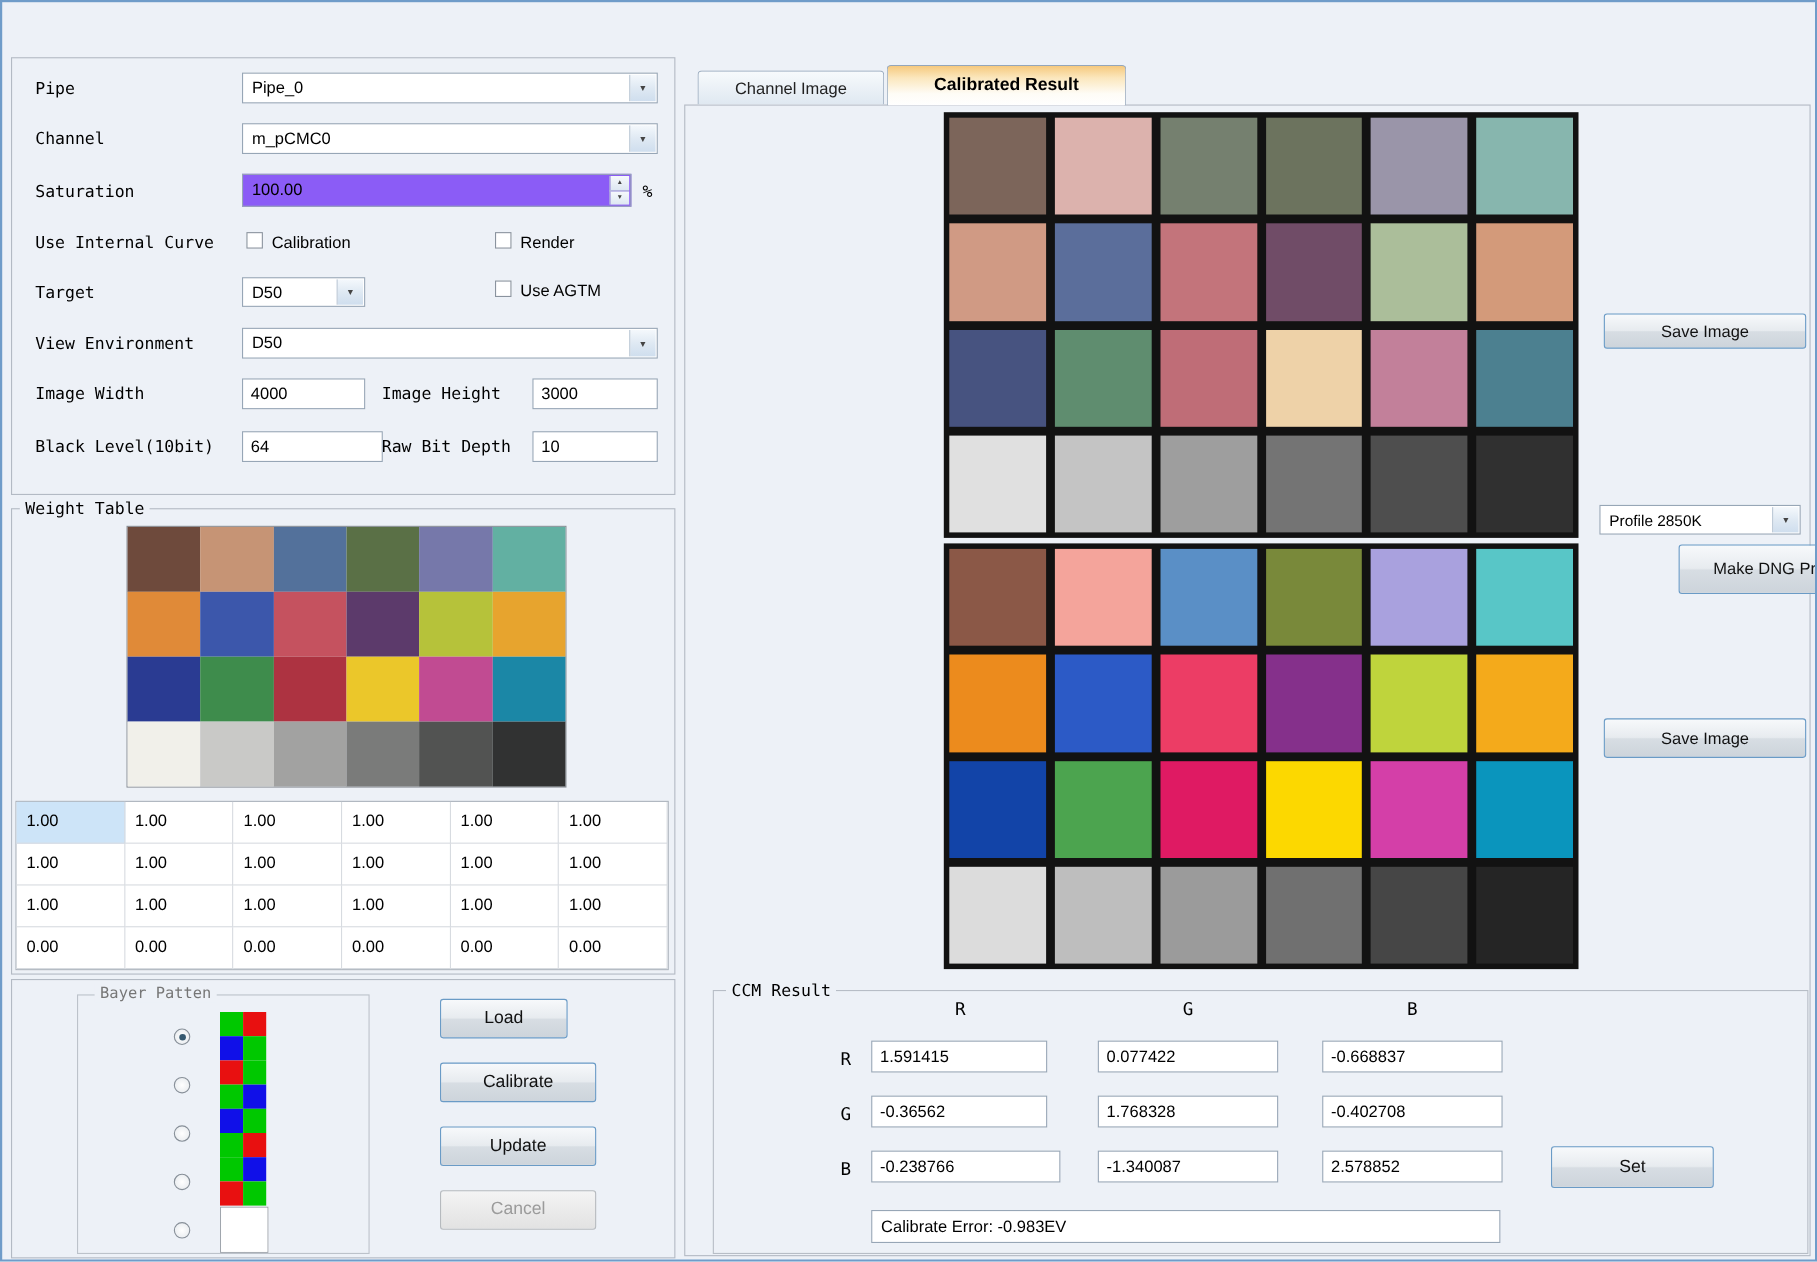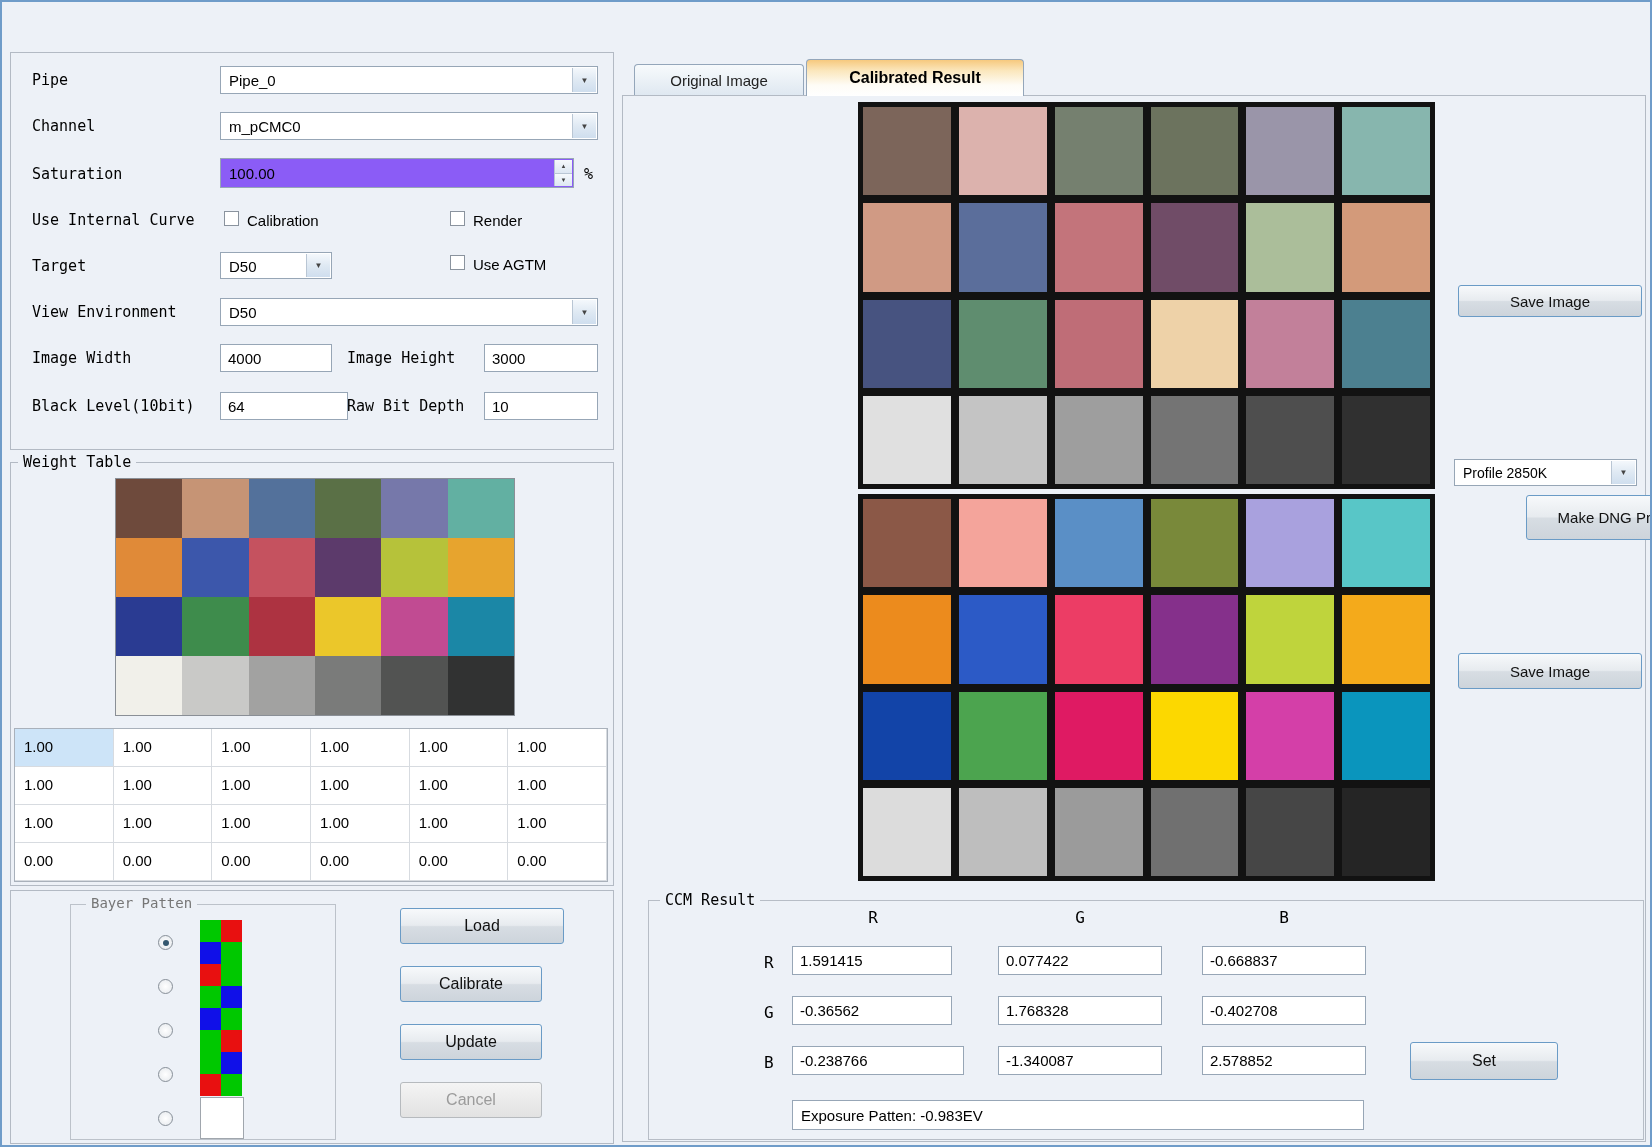--- a/index.html
+++ b/index.html
@@ -201,27 +201,27 @@
         <span class="radio"></span>
         <div class="bpat bwhite">
           <div class="bcell" style="background: rgb(255, 255, 255);"></div>
           <div class="bcell" style="background: rgb(255, 255, 255);"></div>
           <div class="bcell" style="background: rgb(255, 255, 255);"></div>
           <div class="bcell" style="background: rgb(255, 255, 255);"></div>
         </div>
       </div>
     </div>
 
-  <div class="btn" style="left:398px;top:906px;width:164px;height:36px">Load</div>
+  <div class="btn" style="left:398px;top:906px;width:116px;height:36px">Load</div>
   <div class="btn" style="left:398px;top:964px;width:142px;height:36px">Calibrate</div>
   <div class="btn" style="left:398px;top:1022px;width:142px;height:36px">Update</div>
   <div class="btn disabled" style="left:398px;top:1080px;width:142px;height:36px">Cancel</div>
 
   <div class="panel" style="left:620px;top:93px;width:1024px;height:1047px;background:#edf1f7"></div>
-  <div class="tab" style="left:632px;top:62px;width:170px;height:31px">Original Image</div>
+  <div class="tab" style="left:632px;top:62px;width:170px;height:31px">Channel Image</div>
   <div class="tab active" style="left:804px;top:57px;width:218px;height:37px">Calibrated Result</div>
 
   <div class="cgrid" id="grid-top" style="left:856px;top:100px;width:577px;height:387px">
       <div class="patch" style="background: rgb(124, 101, 90);"></div>
       <div class="patch" style="background: rgb(220, 178, 173);"></div>
       <div class="patch" style="background: rgb(117, 128, 111);"></div>
       <div class="patch" style="background: rgb(108, 115, 94);"></div>
       <div class="patch" style="background: rgb(154, 149, 169);"></div>
       <div class="patch" style="background: rgb(135, 182, 174);"></div>
       <div class="patch" style="background: rgb(208, 154, 132);"></div>
@@ -293,15 +293,15 @@
   <input class="inp" style="left: 996px; top: 944px; width: 164px; height: 29px;" value="0.077422">
   <input class="inp" style="left: 1200px; top: 944px; width: 164px; height: 29px;" value="-0.668837">
   <input class="inp" style="left: 790px; top: 994px; width: 160px; height: 29px;" value="-0.36562">
   <input class="inp" style="left: 996px; top: 994px; width: 164px; height: 29px;" value="1.768328">
   <input class="inp" style="left: 1200px; top: 994px; width: 164px; height: 29px;" value="-0.402708">
   <input class="inp" style="left: 790px; top: 1044px; width: 172px; height: 29px;" value="-0.238766">
   <input class="inp" style="left: 996px; top: 1044px; width: 164px; height: 29px;" value="-1.340087">
   <input class="inp" style="left: 1200px; top: 1044px; width: 164px; height: 29px;" value="2.578852">
 
   <div class="btn" style="left:1408px;top:1040px;width:148px;height:38px">Set</div>
-  <div class="tinbox" style="left:790px;top:1098px;width:572px;height:30px">Exposure Patten: -0.983EV</div>
+  <div class="tinbox" style="left:790px;top:1098px;width:572px;height:30px">Calibrate Error: -0.983EV</div>
 
 </div>
 
 </body></html>

